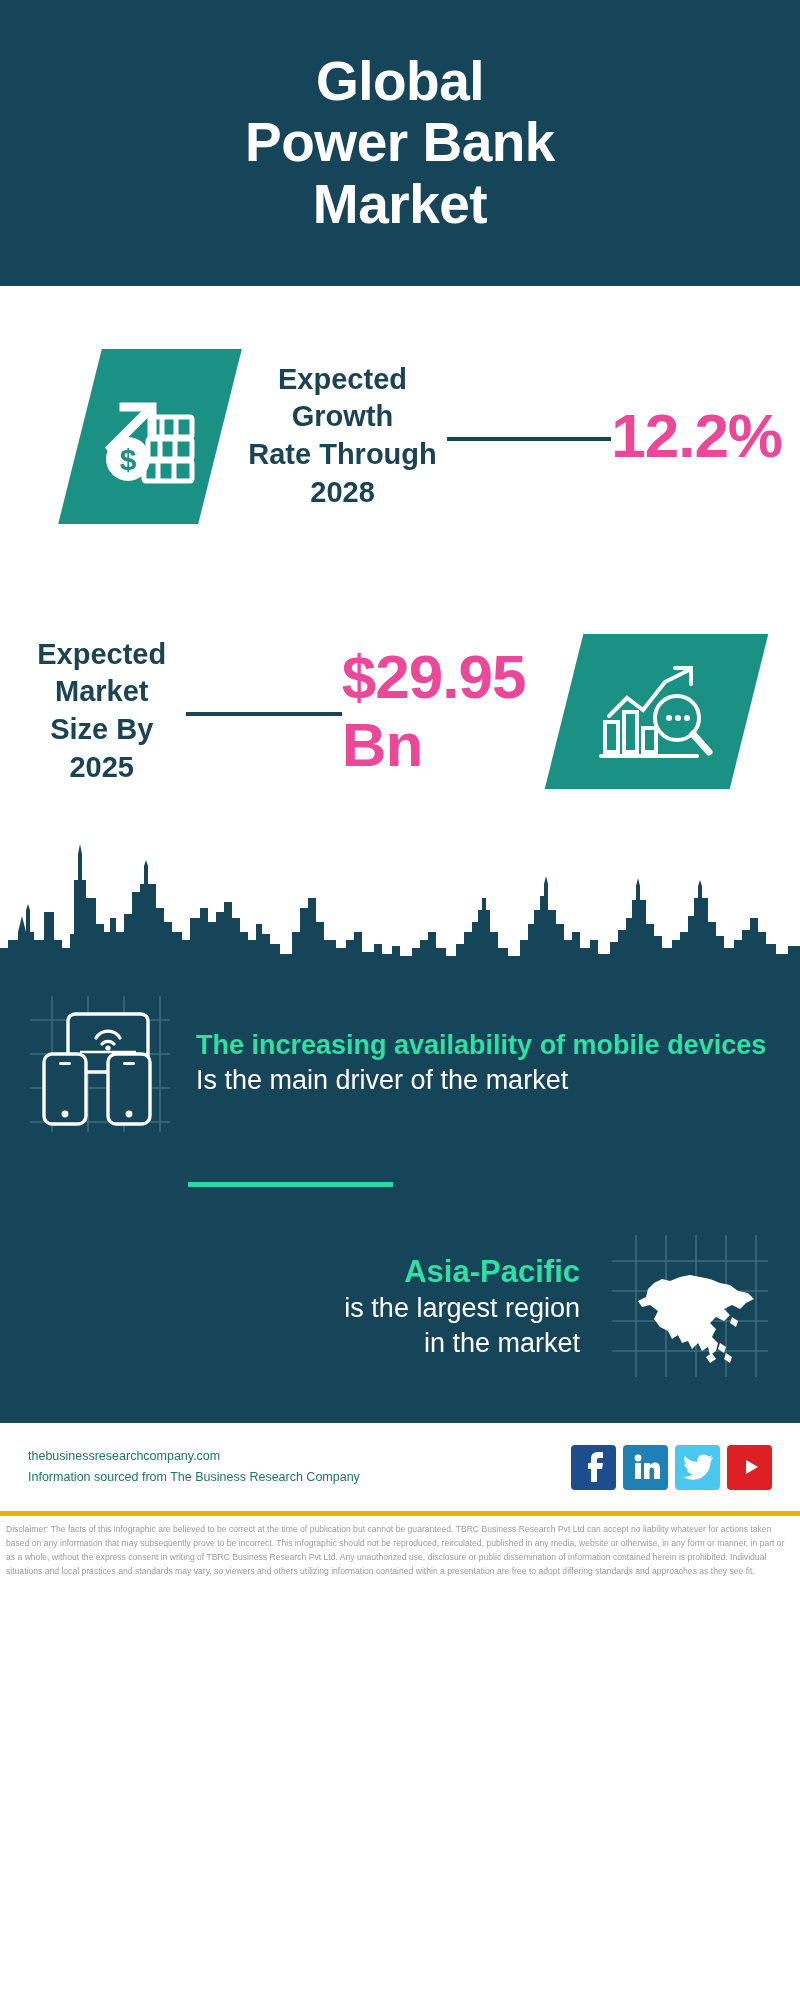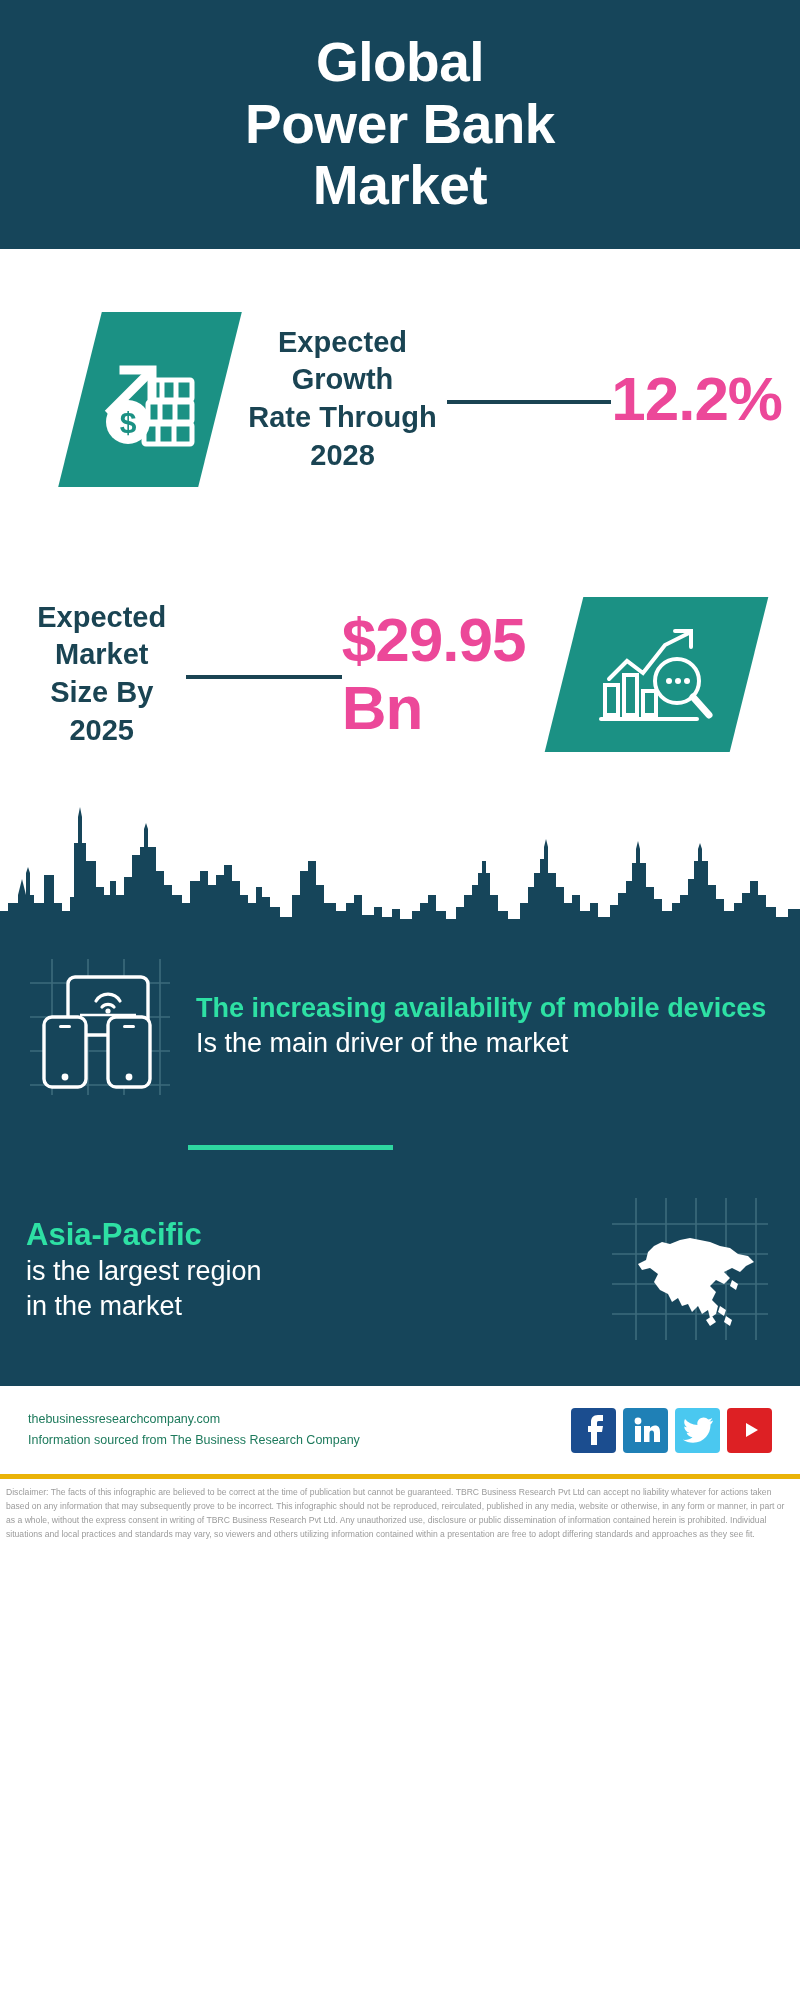--- a/index.html
+++ b/index.html
@@ -3,21 +3,21 @@
 <meta charset="utf-8">
 <style>
   * { margin:0; padding:0; box-sizing:border-box; }
   body {
     width:800px; height:2000px; background:#ffffff;
     font-family:"Liberation Sans", sans-serif;
     overflow:hidden; position:relative;
   }
   
   .header {
-    height:249px; background:#16455a;
+    height:286px; background:#16455a;
     display:flex; flex-direction:column;
     align-items:center; justify-content:center;
   }
   .header h1 {
     color:#ffffff; font-size:55px; font-weight:bold;
     line-height:1.12; text-align:center; letter-spacing:-0.5px;
   }
   .header .l2 { font-size:55px; }
   
   .sec-growth {
@@ -57,21 +57,21 @@
   .dark-panel { background:#16455a; position:relative; padding-bottom:2px; }
   .driver-row { display:flex; align-items:center; padding:26px 0 4px; }
   .icon-cell { width:196px; flex:none; display:flex;
      align-items:center; justify-content:center; }
   .driver-text { flex:1; padding-right:30px; text-align:left; }
   .hl { color:#2ee0a4; font-size:27px; font-weight:bold; line-height:1.28; display:block; }
   .sub { color:#ffffff; font-size:27px; line-height:1.28; display:block; }
   .divider-mint { width:205px; height:5px; background:#2ed6a0;
      margin:44px auto 44px 188px; }
   .region-row { display:flex; align-items:center; padding-bottom:40px; }
-  .region-text { flex:1; text-align:left; padding-left:26px; }
+  .region-text { flex:1; text-align:right; padding-left:26px; }
   .map-cell { width:220px; flex:none; display:flex;
      align-items:center; justify-content:center; }
   
   .footer-src {
     height:88px; background:#fff; display:flex;
     align-items:center; padding:0 28px;
   }
   .src-text { flex:1; color:#1d7a5c; font-size:12.5px; line-height:1.72; }
   .socials { display:flex; gap:7px; }
   .soc { width:45px; height:45px; border-radius:4px;

